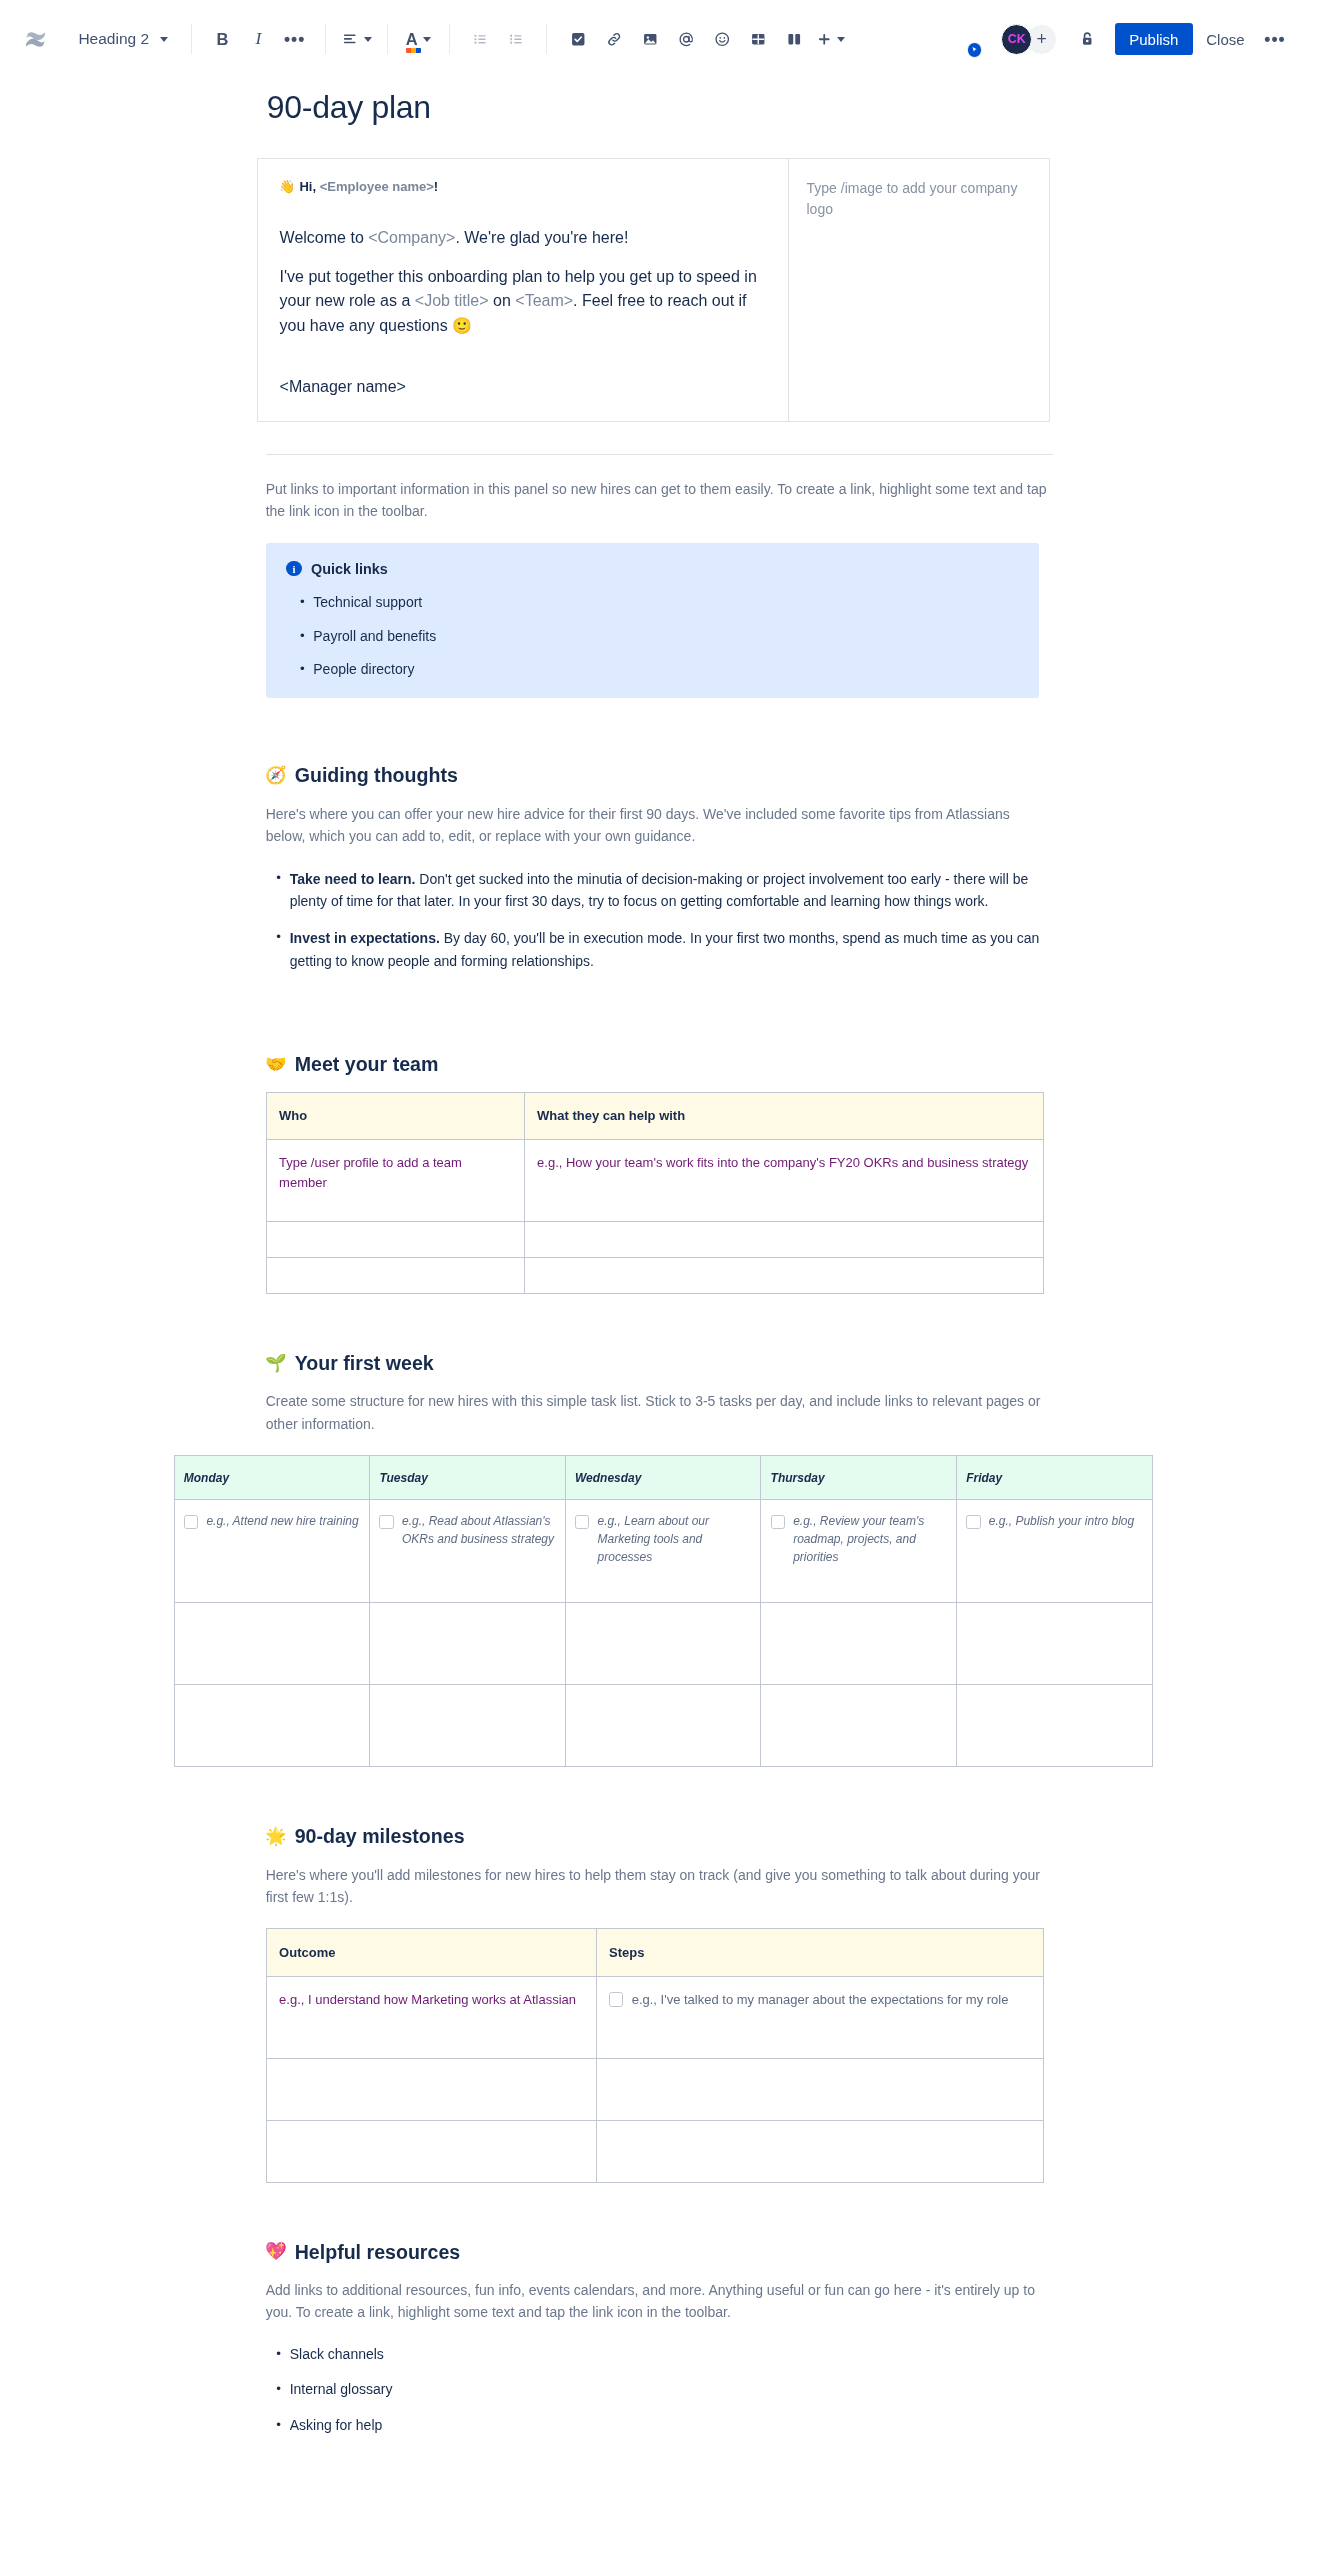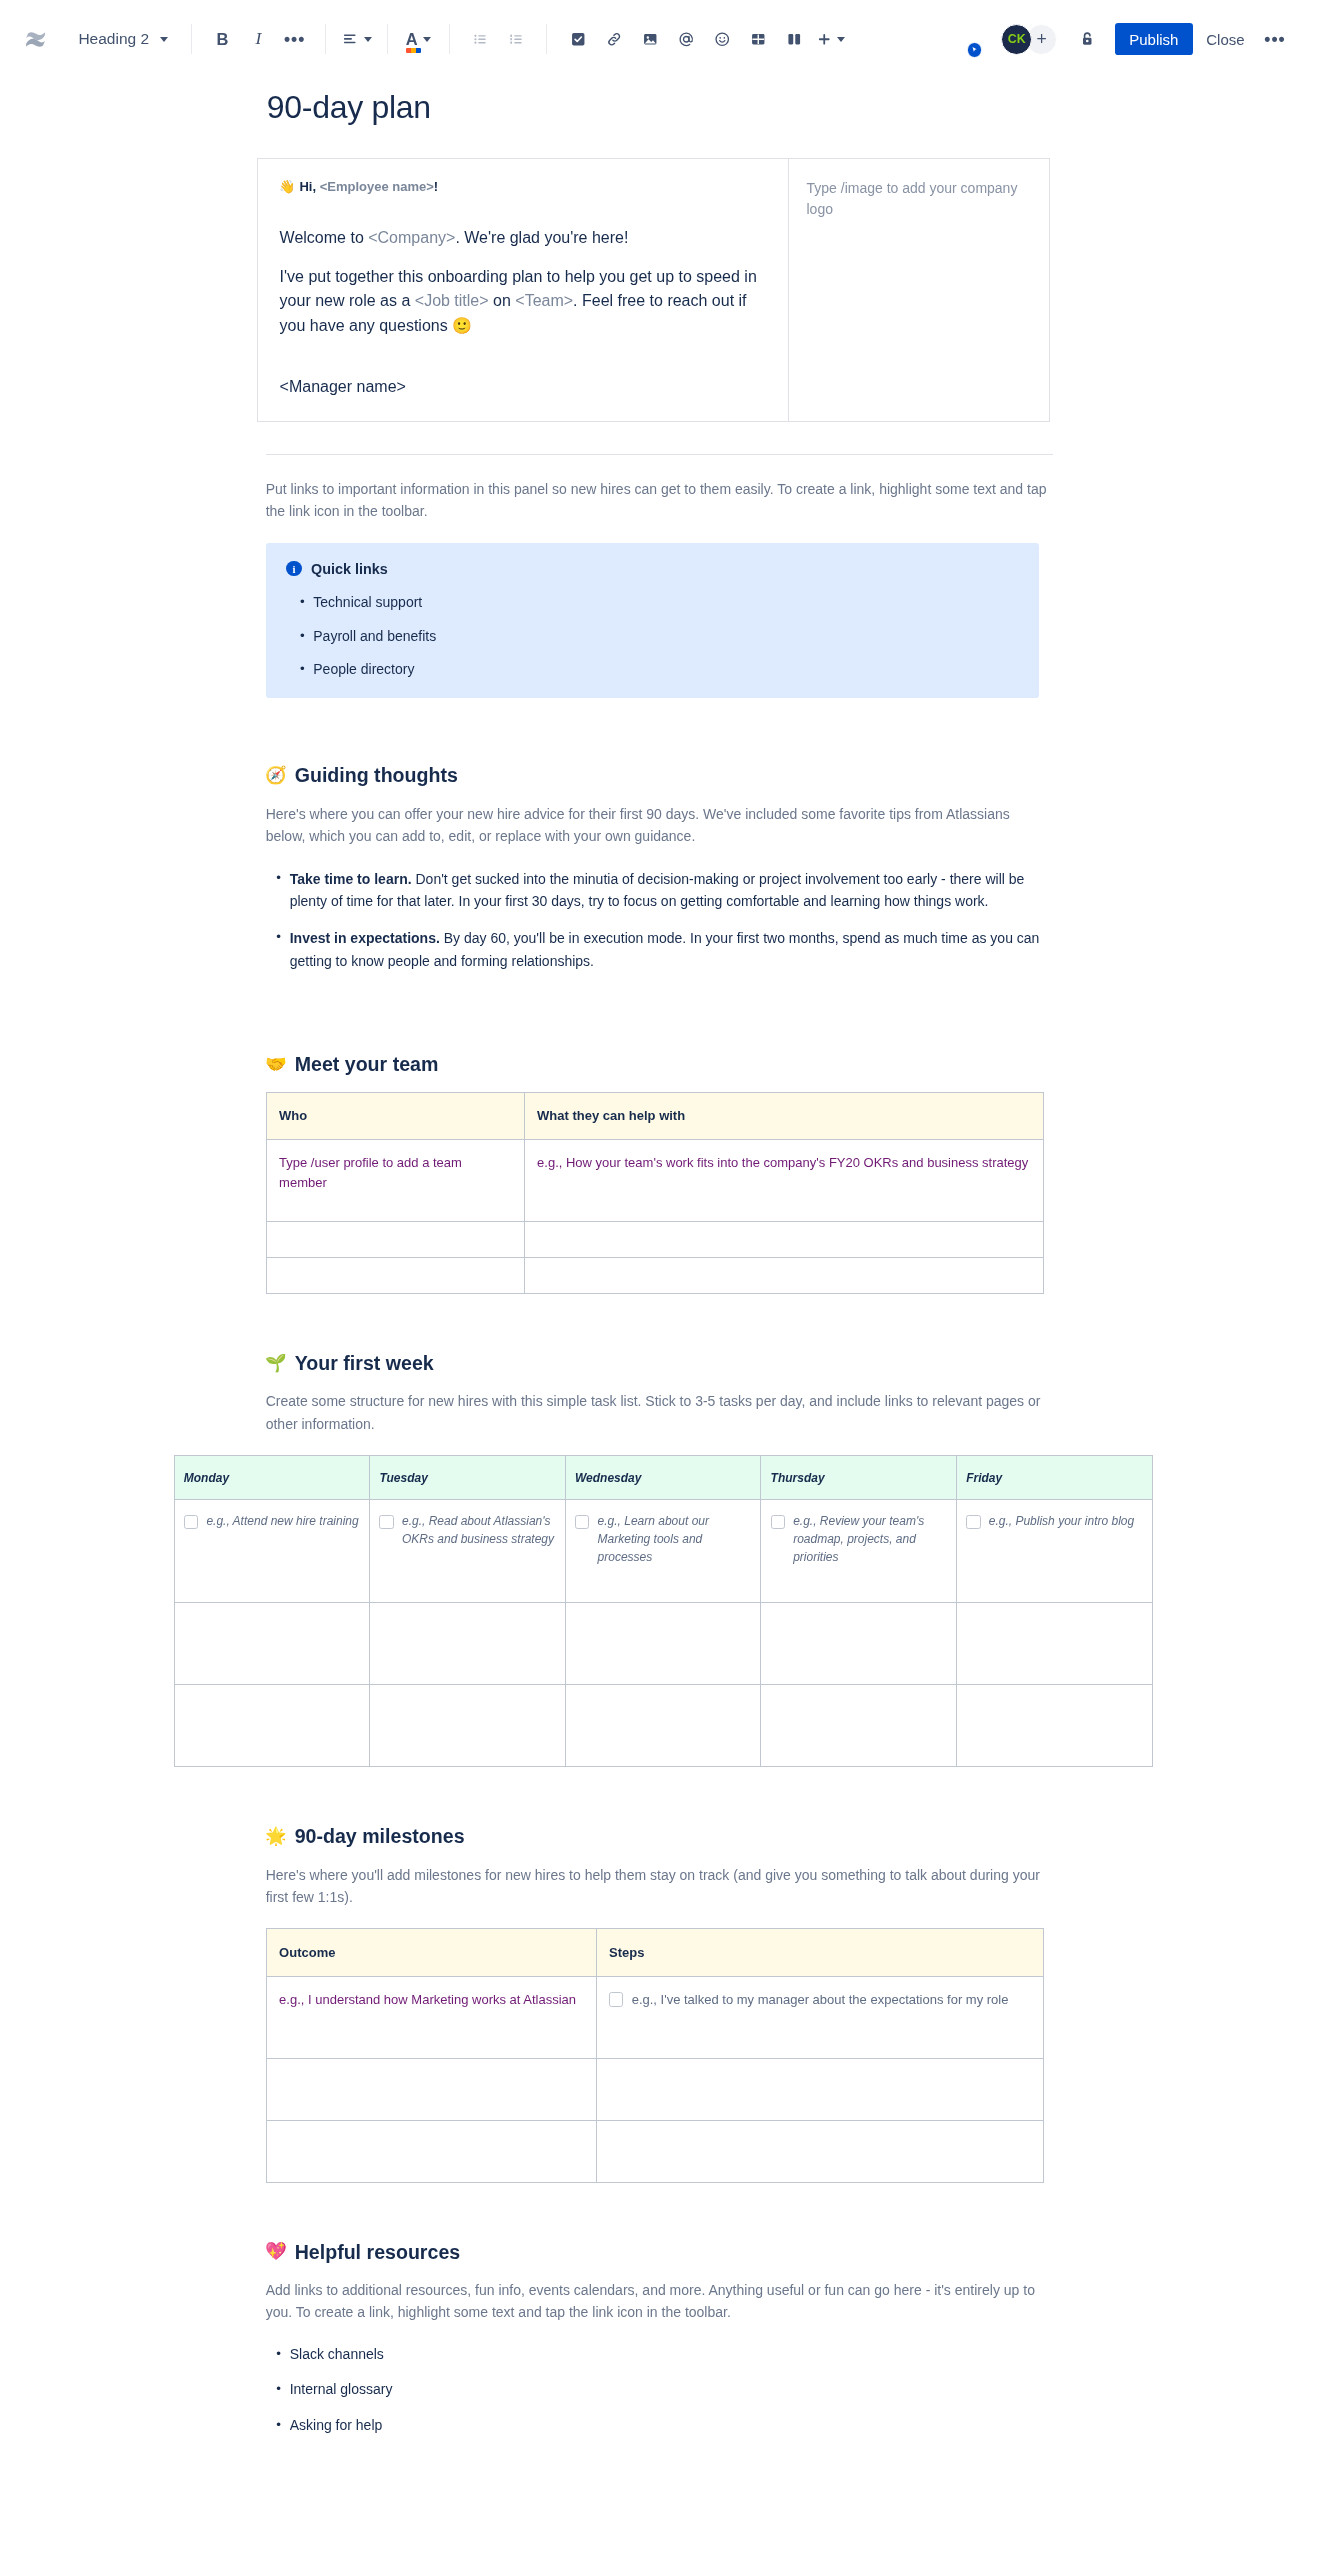--- a/index.html
+++ b/index.html
@@ -55,21 +55,21 @@
   }
   .tb-icon { font-size: 16.5px; line-height: 1; font-weight: 700; }
   .tb-icon.ital { font-style: italic; font-family: "Liberation Serif", serif; font-weight: 400; font-size: 17.5px;}
   .tb-dots { letter-spacing: 1px; font-size: 17.5px; font-weight: 700; }
   .tb-spacer { flex: 1; }
 
   .tb-right { display: flex; align-items: center; gap: 0; }
   .avatar-stack { display: flex; align-items: center; position: relative; margin-right: 13.4px; }
   .avatar {
     width: 31px; height: 31px; border-radius: 50%;
-    background: #1b2a4a; color: #84cc16;
+    background: #1b2a4a; color: #d946ef;
     display: flex; align-items: center; justify-content: center;
     font-size: 12.4px; font-weight: 700; letter-spacing: 0.3px;
     position: relative; z-index: 2;
     border: 1.5px solid #fff;
     margin-left: 48px;
   }
   .avatar-badge {
     position: absolute; bottom: -3.1px; left: 13.4px;
     width: 15.5px; height: 15.5px; border-radius: 50%;
     background: #0052cc; color: #fff; z-index: 4;
@@ -505,21 +505,21 @@
   </div>
 
   <div class="mt-gap-b"></div>
 
   <h2 class="section-head">
     <span class="sec-emoji">🧭</span>
     <span>Guiding thoughts</span>
   </h2>
   <p class="para">Here's where you can offer your new hire advice for their first 90 days. We've included some favorite tips from Atlassians below, which you can add to, edit, or replace with your own guidance.</p>
   <ul class="tips">
-    <li><b>Take time to learn.</b><span> Don't get sucked into the minutia of decision-making or project involvement too early - there will be plenty of time for that later. In your first 30 days, try to focus on getting comfortable and learning how things work.</span></li>
+    <li><b>Take need to learn.</b><span> Don't get sucked into the minutia of decision-making or project involvement too early - there will be plenty of time for that later. In your first 30 days, try to focus on getting comfortable and learning how things work.</span></li>
     <li><b>Invest in expectations.</b><span> By day 60, you'll be in execution mode. In your first two months, spend as much time as you can getting to know people and forming relationships.</span></li>
   </ul>
 
   <div class="mt-gap-b"></div>
 
   <h2 class="section-head">
     <span class="sec-emoji">🤝</span>
     <span>Meet your team</span>
   </h2>
   <table class="doc-table" id="team-table">

